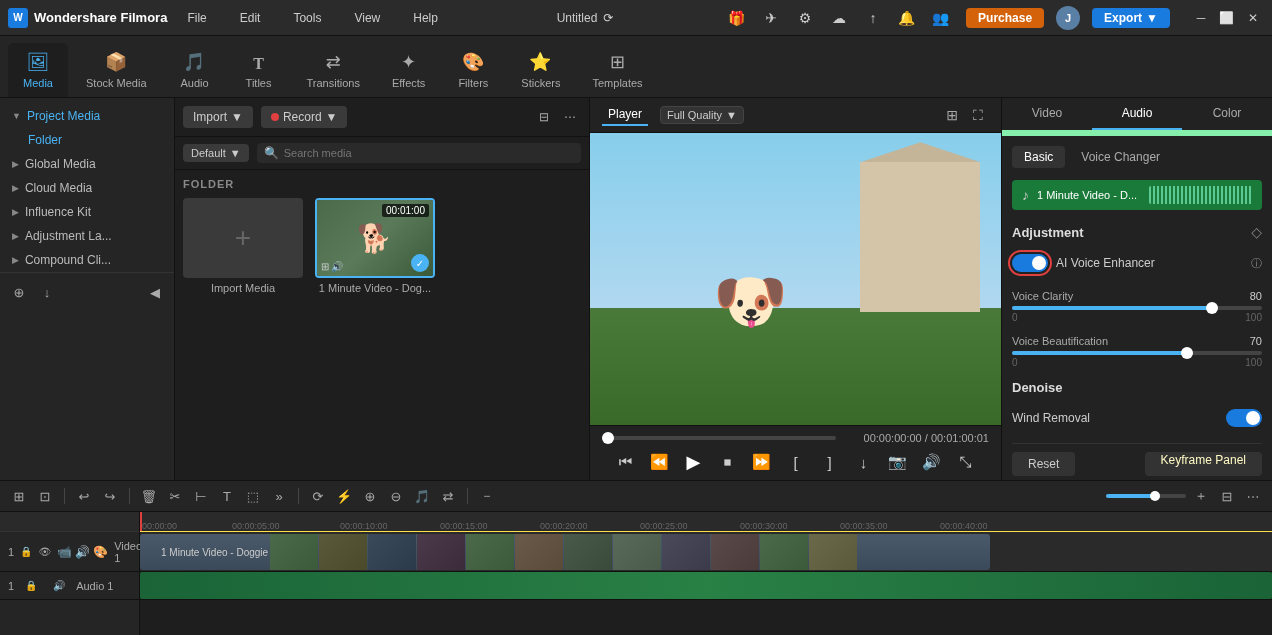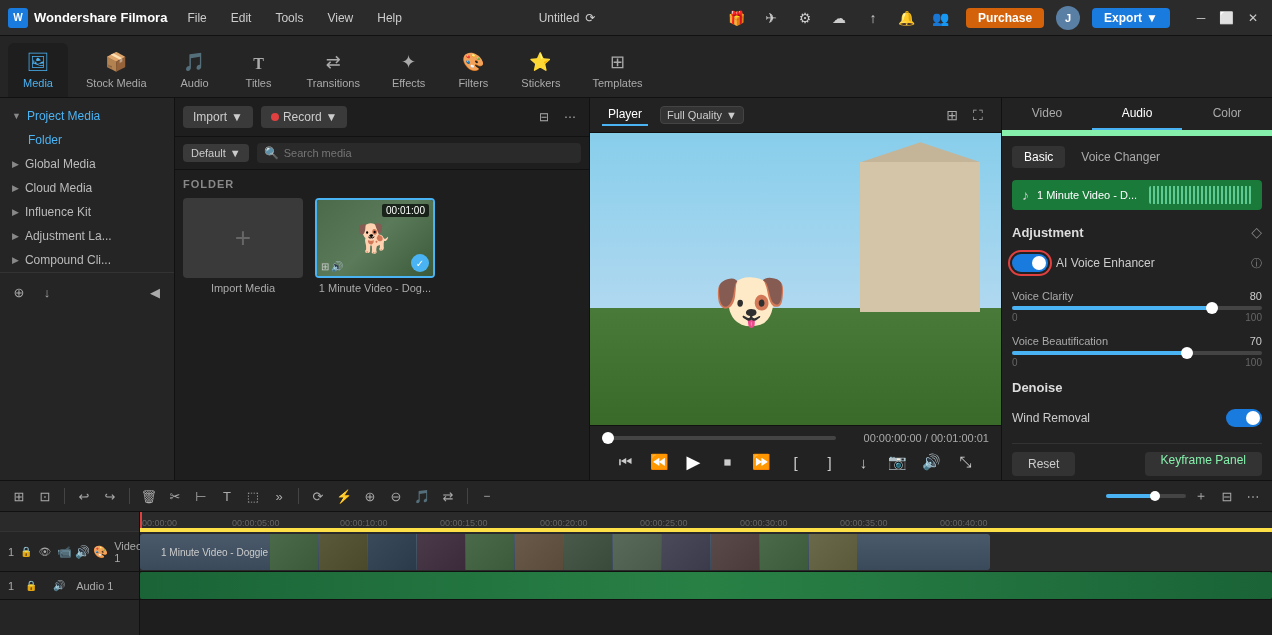--- a/index.html
+++ b/index.html
@@ -2,21 +2,21 @@
 <html><head>
   <meta charset="utf-8">
   <style>
     * { box-sizing: border-box; margin: 0; padding: 0; }
     body { font-family: 'Segoe UI', Arial, sans-serif; background: #1e1e1e; color: #ccc; font-size: 12px; overflow: hidden; width: 1272px; height: 635px; }
 
     
     #topbar { display: flex; align-items: center; background: #2b2b2b; height: 36px; padding: 0 8px; gap: 12px; border-bottom: 1px solid #111; }
     #topbar .logo { display: flex; align-items: center; gap: 6px; font-size: 13px; font-weight: bold; color: #fff; }
     #topbar .logo-icon { width: 20px; height: 20px; background: #1a7bdf; border-radius: 3px; display: flex; align-items: center; justify-content: center; color: #fff; font-size: 10px; font-weight: bold; }
-    #topbar .menu-items { display: flex; gap: 8px; }
+    #topbar .menu-items { display: flex; gap: 17px; }
     #topbar .menu-item { padding: 2px 8px; color: #ccc; cursor: pointer; font-size: 12px; border-radius: 3px; }
     #topbar .spacer { flex: 1; }
     #topbar .title-area { display: flex; align-items: center; gap: 6px; color: #ccc; }
     #topbar .icon-row { display: flex; align-items: center; gap: 8px; }
     #topbar .icon-btn { width: 26px; height: 26px; display: flex; align-items: center; justify-content: center; border-radius: 4px; cursor: pointer; color: #ccc; font-size: 14px; }
     #topbar .purchase-btn { background: #d4620a; color: #fff; padding: 3px 12px; border-radius: 4px; cursor: pointer; font-size: 12px; font-weight: bold; }
     #topbar .export-btn { background: #1a7bdf; color: #fff; padding: 3px 12px; border-radius: 4px; cursor: pointer; font-size: 12px; font-weight: bold; display: flex; align-items: center; gap: 4px; }
     #topbar .win-controls { display: flex; gap: 4px; margin-left: 8px; }
     #topbar .win-btn { width: 22px; height: 22px; display: flex; align-items: center; justify-content: center; border-radius: 3px; cursor: pointer; color: #ccc; font-size: 12px; }
     #topbar .avatar { width: 24px; height: 24px; border-radius: 50%; background: #5a7fa5; display: flex; align-items: center; justify-content: center; color: #fff; font-size: 11px; font-weight: bold; }
@@ -117,38 +117,38 @@
     .slider-fill { height: 100%; background: #4ab3f4; border-radius: 2px; }
     .slider-thumb { width: 12px; height: 12px; background: #fff; border-radius: 50%; position: absolute; top: -4px; cursor: grab; }
     .slider-range { display: flex; justify-content: space-between; font-size: 10px; color: #666; margin-top: 2px; }
     .info-icon { font-size: 11px; color: #888; cursor: pointer; }
     .denoise-section { margin: 10px 0; }
     .denoise-title { font-size: 13px; color: #ddd; font-weight: 600; margin-bottom: 8px; }
     .wind-section { display: flex; align-items: center; justify-content: space-between; margin: 8px 0; padding: 6px 0; }
     .wind-label { font-size: 12px; color: #ccc; }
     .bottom-btns { display: flex; justify-content: space-between; margin-top: 10px; padding-top: 8px; border-top: 1px solid #333; }
     .reset-btn { padding: 5px 16px; background: #333; border-radius: 4px; cursor: pointer; color: #ccc; font-size: 12px; }
-    .keyframe-btn { padding: 1px 16px; background: #333; border-radius: 4px; cursor: pointer; color: #86efac; font-size: 12px; }
+    .keyframe-btn { padding: 1px 16px; background: #333; border-radius: 4px; cursor: pointer; color: #fef9c3; font-size: 12px; }
 
     
     #timeline { height: 155px; background: #1e1e1e; border-top: 1px solid #111; display: flex; flex-direction: column; }
     #timeline-toolbar { display: flex; align-items: center; padding: 4px 8px; gap: 4px; border-bottom: 1px solid #111; background: #252525; }
     .tl-btn { width: 22px; height: 22px; display: flex; align-items: center; justify-content: center; cursor: pointer; color: #aaa; border-radius: 3px; font-size: 13px; }
     .tl-sep { width: 1px; height: 16px; background: #444; margin: 0 4px; }
     .tl-zoom { display: flex; align-items: center; gap: 4px; margin-left: auto; }
     .zoom-track { width: 80px; height: 4px; background: #444; border-radius: 2px; position: relative; }
     .zoom-fill { width: 60%; height: 100%; background: #4ab3f4; border-radius: 2px; }
     .zoom-thumb { width: 10px; height: 10px; background: #fff; border-radius: 50%; position: absolute; left: 55%; top: -3px; cursor: grab; }
     #timeline-content { flex: 1; display: flex; overflow: hidden; }
     #timeline-tracks-labels { width: 140px; background: #252525; border-right: 1px solid #111; display: flex; flex-direction: column; }
     .track-label { height: 40px; display: flex; align-items: center; padding: 0 8px; gap: 6px; border-bottom: 1px solid #111; font-size: 11px; color: #aaa; }
     .track-label-icons { display: flex; gap: 3px; margin-left: auto; }
     .tl-icon { font-size: 12px; color: #888; cursor: pointer; }
     #timeline-tracks { flex: 1; overflow-x: auto; position: relative; }
-    .tl-ruler { height: 20px; background: #2a2a2a; position: relative; border-bottom: 4px solid #fde047; display: flex; align-items: flex-end; padding-bottom: 2px; }
+    .tl-ruler { height: 20px; background: #2a2a2a; position: relative; border-bottom: 1px solid #fde047; display: flex; align-items: flex-end; padding-bottom: 2px; }
     .tl-ruler-mark { position: absolute; bottom: 0; font-size: 9px; color: #666; }
     .tl-cursor { position: absolute; top: 0; left: 0; width: 2px; height: 100%; background: #e04040; z-index: 10; }
     .video-track { height: 40px; background: #2a2a2a; position: relative; border-bottom: 1px solid #111; overflow: hidden; }
     .video-clip { position: absolute; left: 0; top: 2px; height: 36px; background: linear-gradient(to bottom, #4a5a6a, #3a4a5a); border-radius: 3px; display: flex; align-items: center; padding: 0 8px; overflow: hidden; cursor: pointer; }
     .video-clip-label { font-size: 10px; color: #ccc; white-space: nowrap; margin-left: 13px; }
     .audio-track { height: 28px; background: #1a2a1a; position: relative; border-bottom: 1px solid #111; overflow: hidden; }
     .audio-wave { position: absolute; left: 0; top: 0; width: 100%; height: 100%; background: linear-gradient(to right, #1a5a2a, #2a6a3a); border-radius: 2px; opacity: 0.8; }
   </style>
 </head>
 <body>

